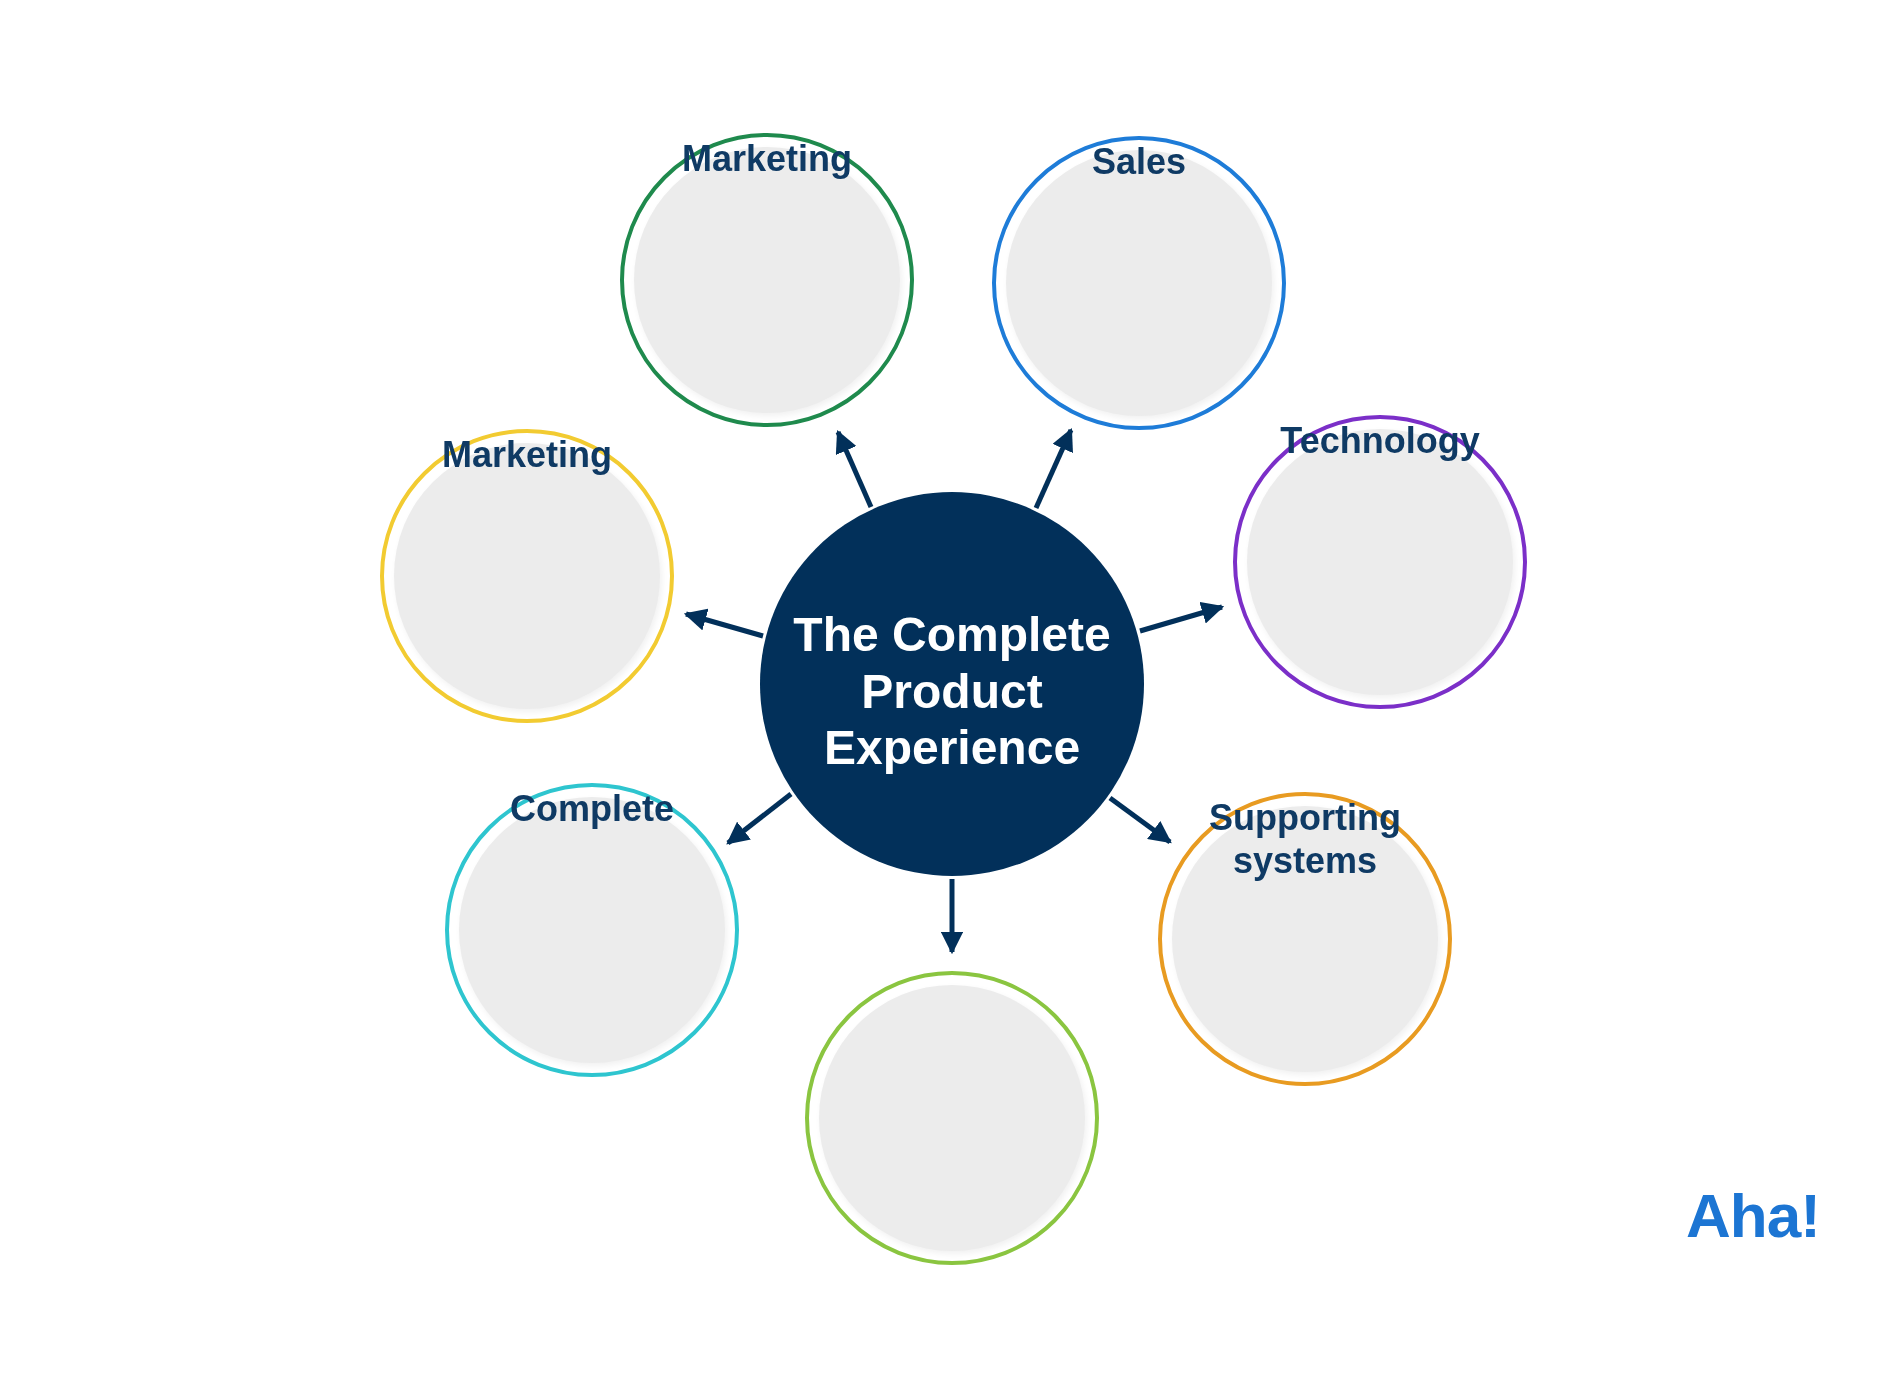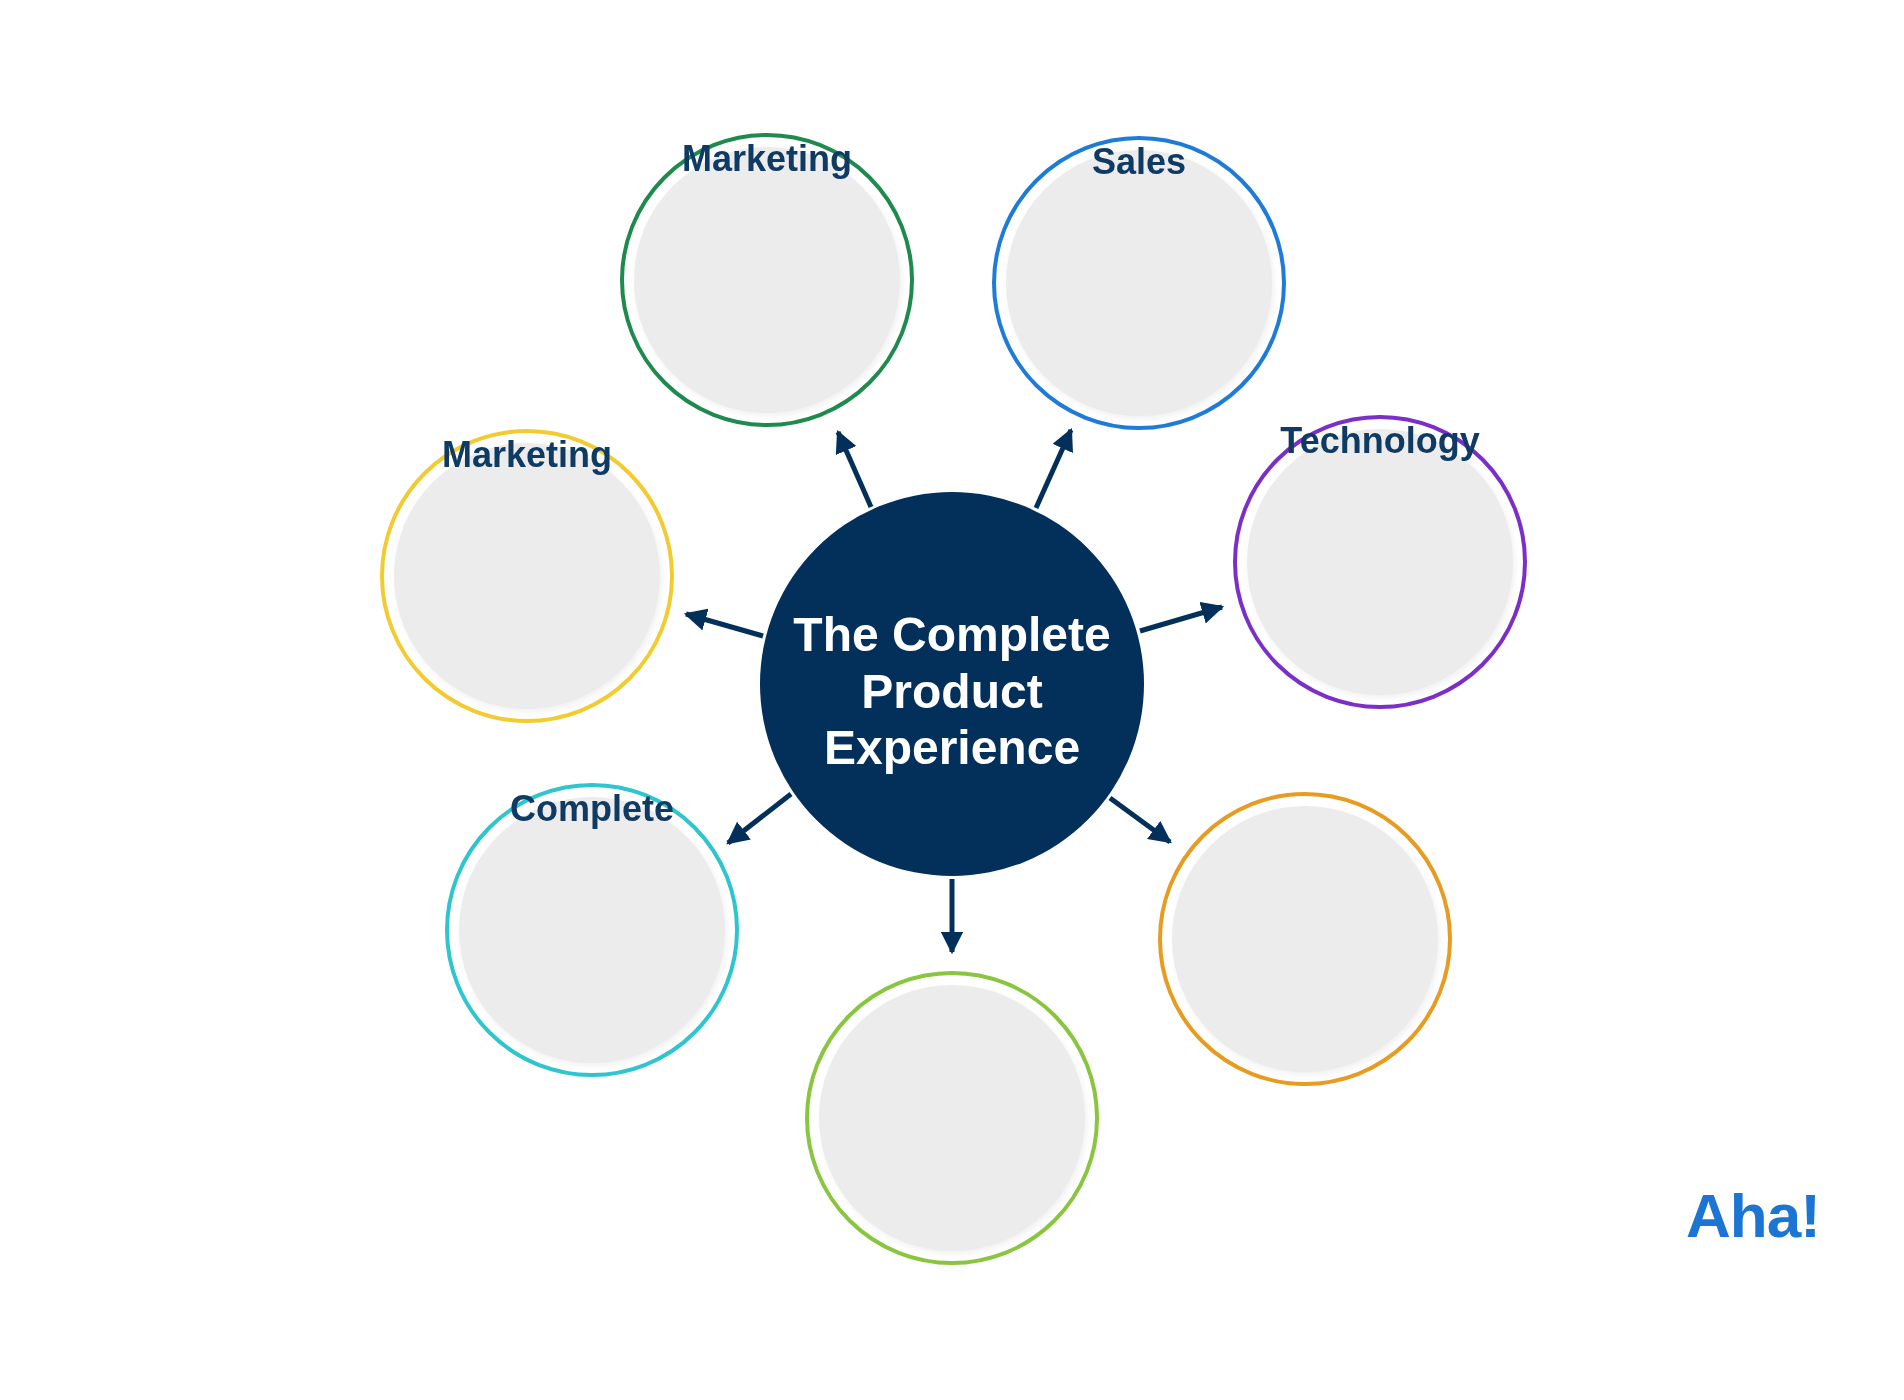--- a/index.html
+++ b/index.html
@@ -91,20 +91,22 @@
       <div class="node" style="left: 992px; top: 136px; border-color: rgb(30, 124, 216);">
         <div class="node-fill"></div>
         <div class="node-label">Sales</div>
       </div>
       <div class="node" style="left: 1233px; top: 415px; border-color: rgb(123, 47, 200);">
         <div class="node-fill"></div>
         <div class="node-label">Technology</div>
       </div>
       <div class="node" style="left: 1158px; top: 792px; border-color: rgb(232, 155, 33);">
         <div class="node-fill"></div>
+        <div class="node-label">Supporting
+systems</div>
       </div>
       <div class="node" style="left: 805px; top: 971px; border-color: rgb(138, 197, 64);">
         <div class="node-fill"></div>
       </div>
       <div class="node" style="left: 445px; top: 783px; border-color: rgb(46, 197, 207);">
         <div class="node-fill"></div>
         <div class="node-label">Complete</div>
       </div>
       <div class="node" style="left: 380px; top: 429px; border-color: rgb(242, 203, 49);">
         <div class="node-fill"></div>

